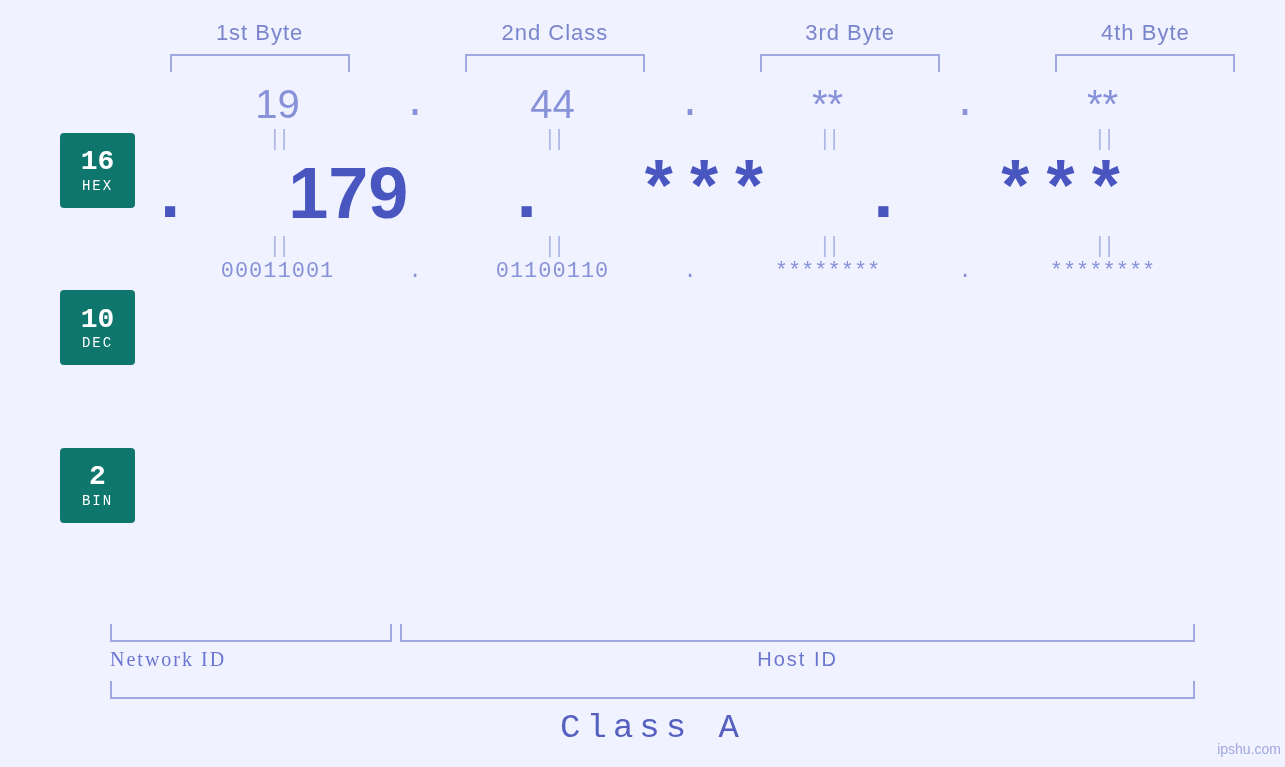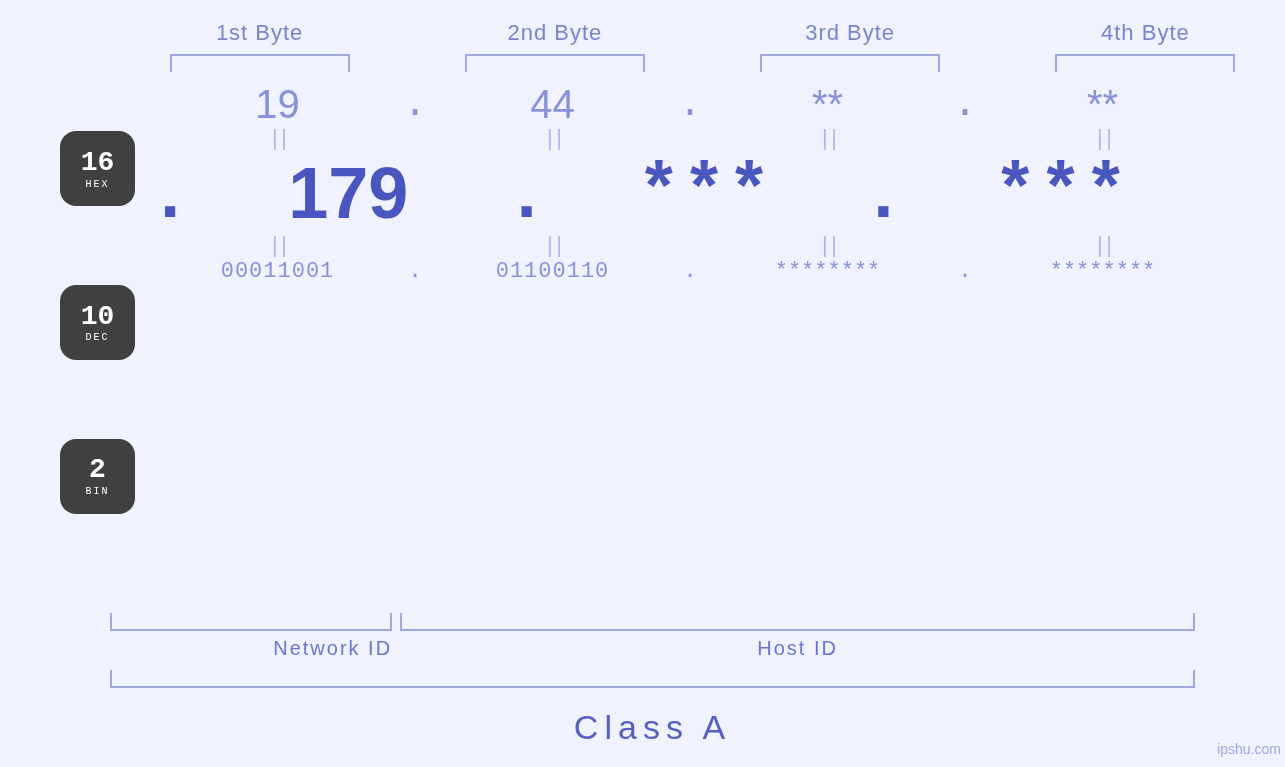--- a/index.html
+++ b/index.html
@@ -70,37 +70,37 @@
       justify-content: space-around;
       padding-right: 20px;
       padding-top: 10px;
       padding-bottom: 60px;
       gap: 0;
     }
 
     .base-badge {
       width: 75px;
       height: 75px;
-      background-color: #404040;
+      background-color: #0f766e;
       color: white;
       display: flex;
       flex-direction: column;
       align-items: center;
       justify-content: center;
-      border-radius: 16px;
+      border-radius: 4px;
     }
 
     .base-badge .base-num {
       font-size: 28px;
       font-weight: bold;
       line-height: 1.1;
     }
 
     .base-badge .base-name {
-      font-size: 10px;
+      font-size: 14px;
       letter-spacing: 2px;
     }
 
     
     .data-area {
       flex: 1;
       display: flex;
       flex-direction: column;
       justify-content: flex-start;
       padding-bottom: 60px;
@@ -218,21 +218,21 @@
 <body>
 
 <div class="main-container">
 
   <div class="header-row">
     <div class="byte-col">
       <div class="byte-label">1st Byte</div>
       <div class="bracket-top"></div>
     </div>
     <div class="byte-col">
-      <div class="byte-label">2nd Byte</div>
+      <div class="byte-label">2nd Class</div>
       <div class="bracket-top"></div>
     </div>
     <div class="byte-col">
       <div class="byte-label">3rd Byte</div>
       <div class="bracket-top"></div>
     </div>
     <div class="byte-col">
       <div class="byte-label">4th Byte</div>
       <div class="bracket-top"></div>
     </div>
@@ -368,25 +368,25 @@
   <div style="width:100%;position:relative;margin-left:100px;">
 
     <div style="display:flex;width:calc(100% - 80px);margin-left:0px;">
 
       <div style="width:26%;border-bottom:2px solid #a0a8e0;border-left:2px solid #a0a8e0;border-right:2px solid #a0a8e0;height:18px;margin-right:8px;"></div>
 
       <div style="flex:1;border-bottom:2px solid #a0a8e0;border-left:2px solid #a0a8e0;border-right:2px solid #a0a8e0;height:18px;"></div>
     </div>
 
     <div style="display:flex;width:calc(100% - 80px);margin-top:6px;">
-      <div style="width:26%;text-align:right;color:#6b76d0;font-size:20px;font-family:Liberation Sans, sans-serif;letter-spacing:2px;margin-right:8px;">Network ID</div>
+      <div style="width:26%;text-align:left;color:#6b76d0;font-size:20px;font-family:Liberation Serif, serif;letter-spacing:2px;margin-right:8px;">Network ID</div>
       <div style="flex:1;text-align:center;color:#6b76d0;font-size:20px;font-family:Liberation Sans, sans-serif;letter-spacing:2px;">Host ID</div>
     </div>
 
     <div style="width:calc(100% - 80px);border-bottom:2px solid #a0a8e0;border-left:2px solid #a0a8e0;border-right:2px solid #a0a8e0;height:18px;margin-top:10px;"></div>
 
-    <div style="width:calc(100% - 80px);text-align:center;color:#5560c0;font-size:34px;font-family:Liberation Sans, sans-serif;letter-spacing:6px;margin-top:20px;">Class A</div>
+    <div style="width:calc(100% - 80px);text-align:center;color:#5560c0;font-size:34px;font-family:Liberation Mono, monospace;letter-spacing:6px;margin-top:10px;">Class A</div>
 
   </div>
 
   <div class="watermark">ipshu.com</div>
 
 </div>
 
 </body></html>

